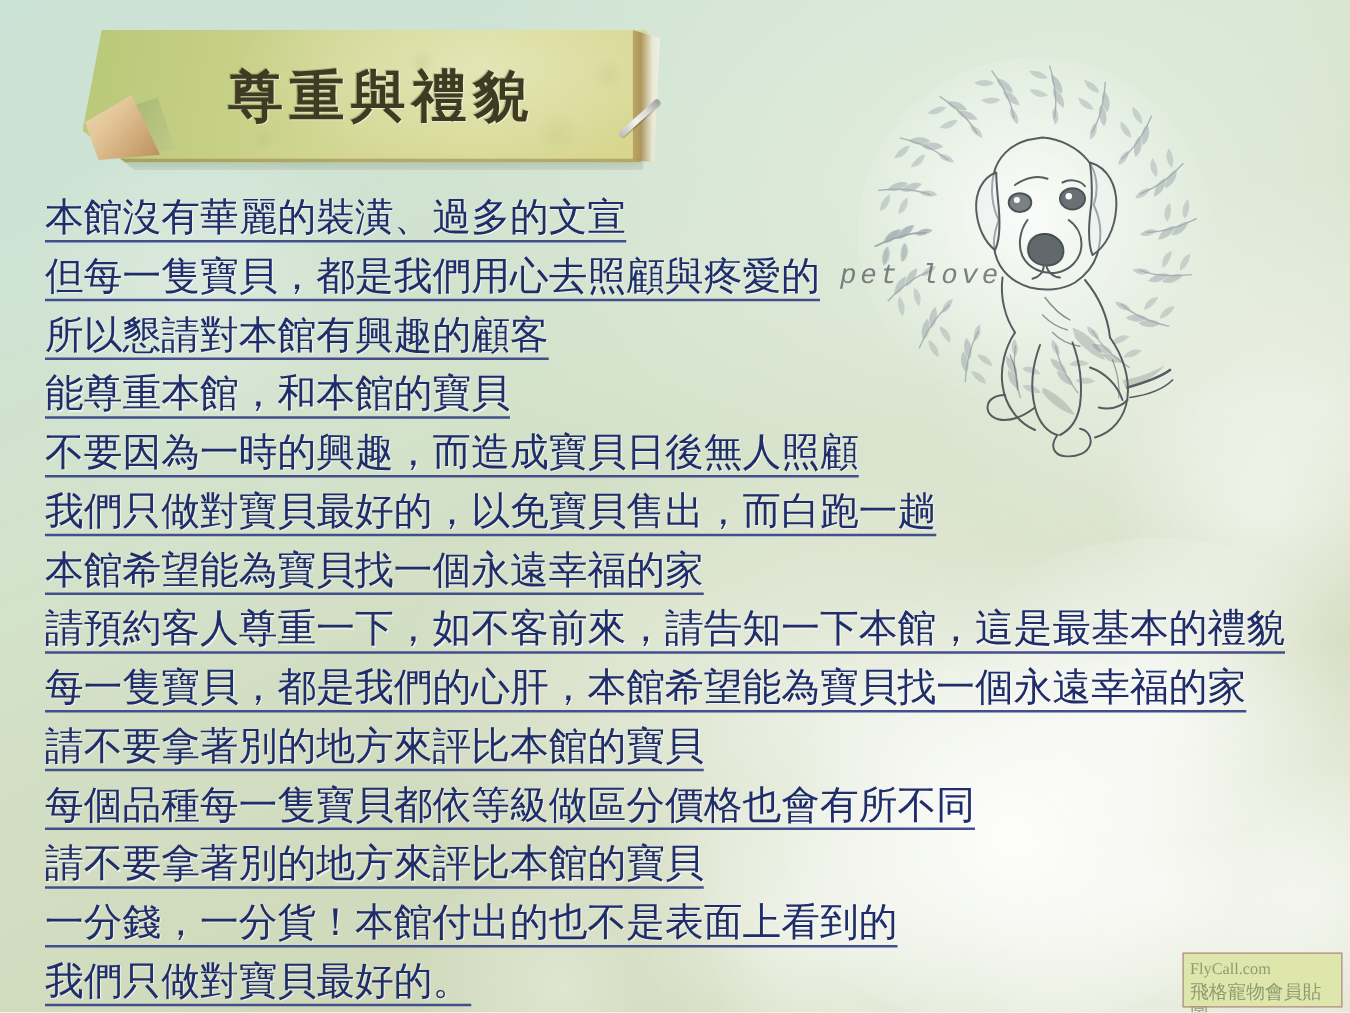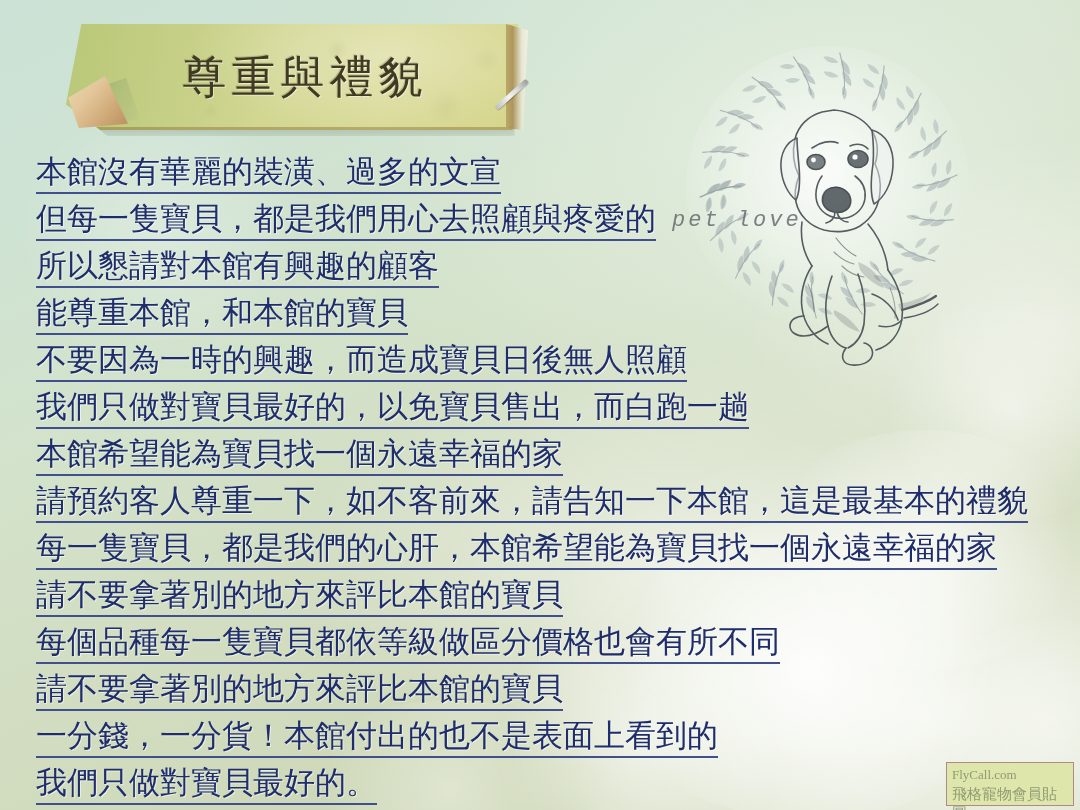--- a/index.html
+++ b/index.html
@@ -42,20 +42,21 @@
   .m6 { left: 0px;   top: 120px; width: 320px; height: 220px; opacity: .28; }
   .m7 { left: 930px; top: 620px; width: 240px; height: 200px; opacity: .5; }
 
   
   #banner-wrap {
     position: absolute;
     left: 66px;
     top: 24px;
     width: 460px;
     height: 118px;
+    font-weight: bold;
   }
   .banner-shadow {
     position: absolute;
     left: 8px; top: 8px;
     width: 445px; height: 104px;
     background: rgba(90,110,80,0.26);
     filter: blur(6px);
     clip-path: polygon(3.2% 0%, 100% 0%, 99% 100%, 7.5% 100%, 0% 74%);
   }
   .banner {
@@ -167,21 +168,21 @@
     position: absolute;
     left: 36px;
     top: 152px;
     width: 1020px;
   }
   .line {
     height: 47px;
     line-height: 44px;
     font-size: 31px;
     color: #1f2d6b;
-    font-family: Liberation Mono, monospace;
+    font-family: Liberation Sans, sans-serif;
     white-space: nowrap;
     letter-spacing: 0px;
   }
   .line span {
     border-bottom: 2px solid #41508c;
     padding-bottom: 1px;
     text-shadow: 1px 1px 0 rgba(255,255,255,0.55);
   }
 
   

